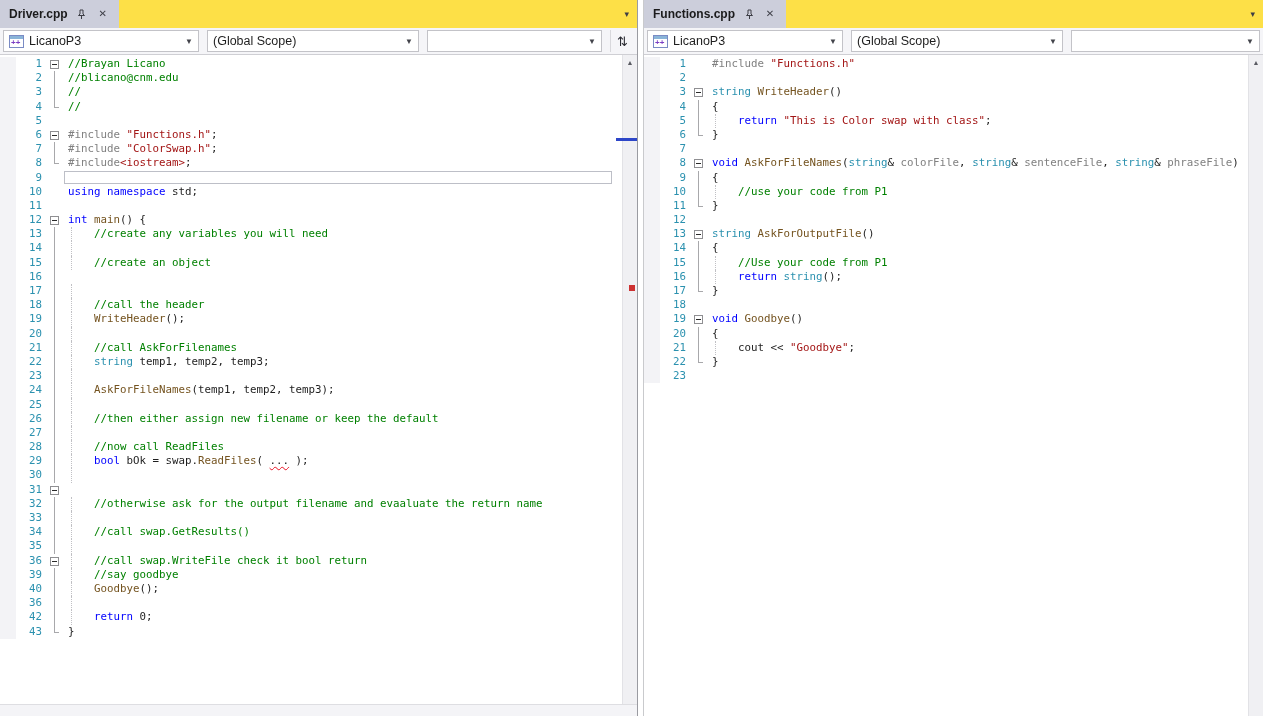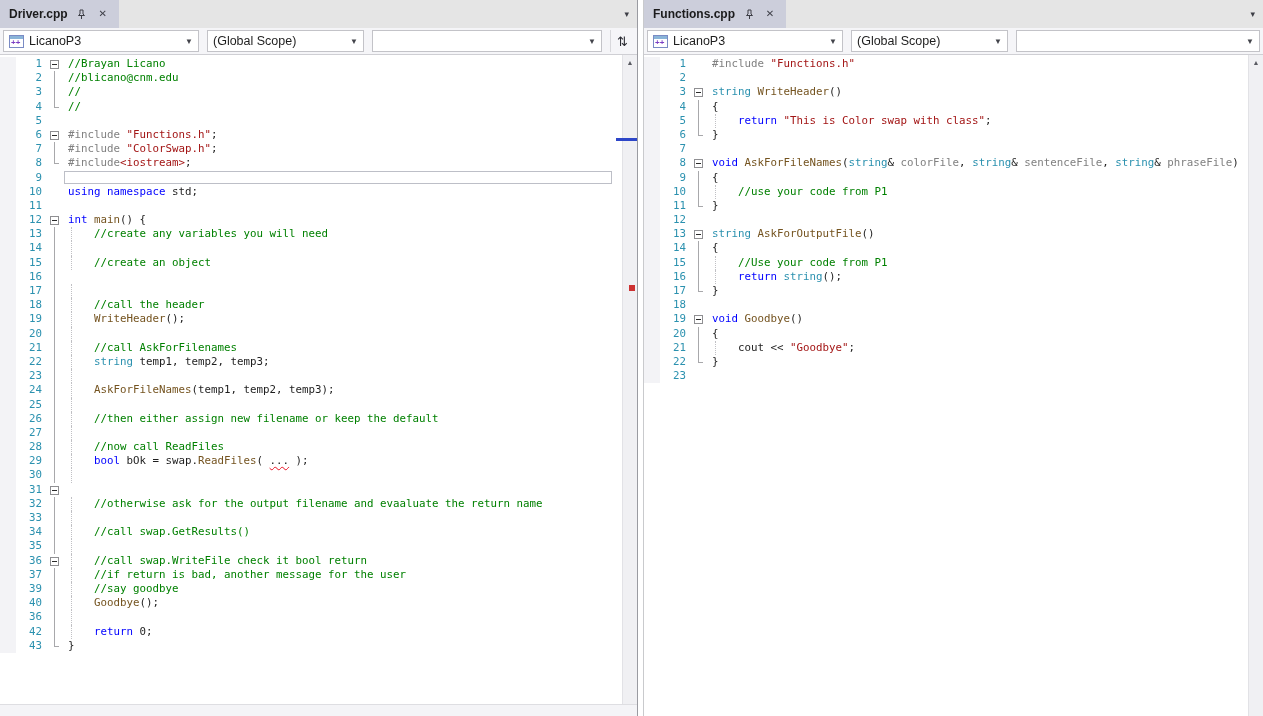--- a/index.html
+++ b/index.html
@@ -5,32 +5,32 @@
   * { box-sizing: border-box; margin: 0; padding: 0; }
   html, body { width: 1263px; height: 716px; overflow: hidden; background: #fff;
     font-family: "Liberation Sans", sans-serif; }
   .window { display: flex; width: 1263px; height: 716px; }
   .pane { display: flex; flex-direction: column; background: #fff; overflow: hidden; }
   .pane-left { width: 637px; }
   .pane-right { flex: 1; }
   .splitter { width: 7px; background: #ffffff; border-left: 1px solid #9a9ba1; border-right: 1px solid #c9cacd; }
 
   
-  .tabstrip { height: 28px; background: #e5e5e5; display: flex; align-items: stretch; flex: 0 0 auto; }
+  .tabstrip { height: 28px; background: #fde047; display: flex; align-items: stretch; flex: 0 0 auto; }
   .tab { display: flex; align-items: center; gap: 7px; padding: 0 9px; background: #cccedb; }
   .tab-label { font-size: 12px; font-weight: bold; color: #1b1b1c; }
   .tab-icon-btn { display: flex; align-items: center; justify-content: center; width: 14px; height: 14px; color: #40414a; }
   .tab-close { font-size: 10px; line-height: 10px; }
   .tab-overflow { margin-left: auto; align-self: center; padding: 0 8px; font-size: 9px; color: #3c3d45; }
 
   
   .navbar { height: 27px; background: #f5f5f8; border-bottom: 1px solid #cfcfd4; display: flex; align-items: center; padding: 0 3px; gap: 8px; flex: 0 0 auto; }
   .dd { height: 22px; background: #fff; border: 1px solid #c3c3c8; display: flex; align-items: center; padding: 0 5px; font-size: 12.5px; color: #1e1e1e; }
   .dd-project { width: 196px; gap: 5px; }
-  .dd-scope { width: 157px; }
+  .dd-scope { width: 212px; }
   .dd-member { flex: 1; }
   .dd-chev { margin-left: auto; font-size: 8px; color: #43444b; padding-left: 6px; }
   .proj-icon { width: 15px; height: 13px; border: 1px solid #7a8bc4; background: #fff; position: relative; flex: 0 0 auto; }
   .proj-icon::before { content: ""; position: absolute; left: 0; right: 0; top: 0; height: 3px; background: #8ab4d8; }
   .proj-icon-pp { position: absolute; left: 1px; top: 2px; font-size: 8px; font-weight: bold; color: #7b3fc4; line-height: 10px; }
   .split-btn { width: 24px; height: 22px; display: flex; align-items: center; justify-content: center; color: #2b2c33; font-size: 13px; border-left: 1px solid #d8d8dc; }
 
   
   .editor-wrap { flex: 1; display: flex; overflow: hidden; background: #fff; position: relative; }
   .lines { flex: 1; overflow: hidden; padding-top: 2px;
@@ -138,21 +138,20 @@
           <div class="row"><span class="ind"></span><span class="num">27</span><span class="out"><div class="ol"></div></span><span class="txt"><div class="gd"></div></span></div>
           <div class="row"><span class="ind"></span><span class="num">28</span><span class="out"><div class="ol"></div></span><span class="txt"><div class="gd"></div><span class="x">    </span><span class="c">//now call ReadFiles</span></span></div>
           <div class="row"><span class="ind"></span><span class="num">29</span><span class="out"><div class="ol"></div></span><span class="txt"><div class="gd"></div><span class="x">    </span><span class="k">bool</span><span class="x"> bOk = swap.</span><span class="f">ReadFiles</span><span class="x">( </span><span class="e">...</span><span class="x"> );</span></span></div>
           <div class="row"><span class="ind"></span><span class="num">30</span><span class="out"><div class="ol"></div></span><span class="txt"><div class="gd"></div></span></div>
           <div class="row"><span class="ind"></span><span class="num">31</span><span class="out"><div class="fb"></div></span></div>
           <div class="row"><span class="ind"></span><span class="num">32</span><span class="out"><div class="ol"></div></span><span class="txt"><div class="gd"></div><span class="x">    </span><span class="c">//otherwise ask for the output filename and evaaluate the return name</span></span></div>
           <div class="row"><span class="ind"></span><span class="num">33</span><span class="out"><div class="ol"></div></span><span class="txt"><div class="gd"></div></span></div>
           <div class="row"><span class="ind"></span><span class="num">34</span><span class="out"><div class="ol"></div></span><span class="txt"><div class="gd"></div><span class="x">    </span><span class="c">//call swap.GetResults()</span></span></div>
           <div class="row"><span class="ind"></span><span class="num">35</span><span class="out"><div class="ol"></div></span><span class="txt"><div class="gd"></div></span></div>
           <div class="row"><span class="ind"></span><span class="num">36</span><span class="out"><div class="fb"></div></span><span class="txt"><div class="gd"></div><span class="x">    </span><span class="c">//call swap.WriteFile check it bool return</span></span></div>
-          <div class="row"><span class="ind"></span><span class="num">37</span><span class="out"><div class="ol"></div></span><span class="txt"><div class="gd"></div><span class="x">    </span><span class="c">//if return is bad, another message for the user</span></span></div>
           <div class="row"><span class="ind"></span><span class="num">39</span><span class="out"><div class="ol"></div></span><span class="txt"><div class="gd"></div><span class="x">    </span><span class="c">//say goodbye</span></span></div>
           <div class="row"><span class="ind"></span><span class="num">40</span><span class="out"><div class="ol"></div></span><span class="txt"><div class="gd"></div><span class="x">    </span><span class="f">Goodbye</span><span class="x">();</span></span></div>
           <div class="row"><span class="ind"></span><span class="num">36</span><span class="out"><div class="ol"></div></span><span class="txt"><div class="gd"></div></span></div>
           <div class="row"><span class="ind"></span><span class="num">42</span><span class="out"><div class="ol"></div></span><span class="txt"><div class="gd"></div><span class="x">    </span><span class="k">return</span><span class="x"> 0;</span></span></div>
           <div class="row"><span class="ind"></span><span class="num">43</span><span class="out"><div class="oe"></div></span><span class="txt"><span class="x">}</span></span></div>
         </div>
       <div class="vscroll">
         <div class="vs-up">▲</div>
         <div class="mark-caret"></div>
         <div class="mark-error"></div>

